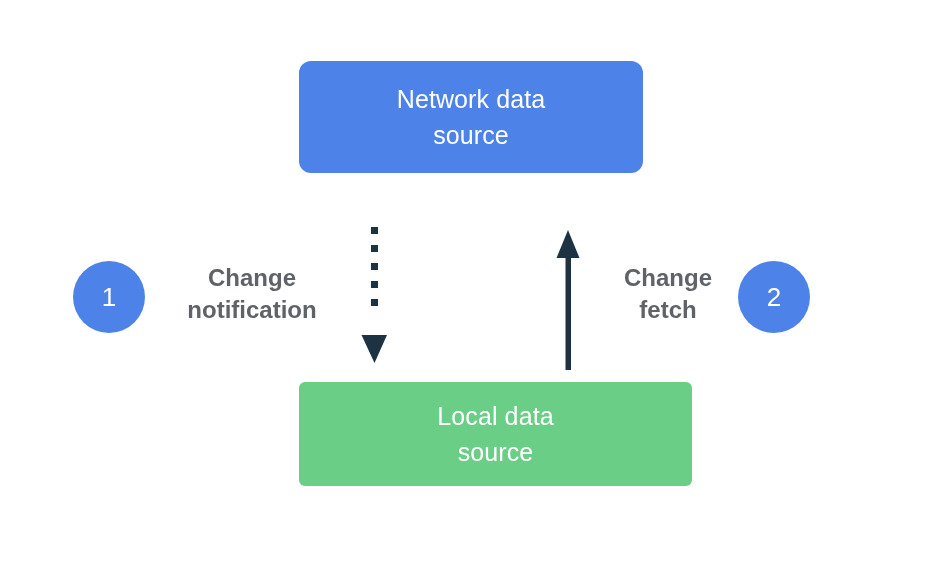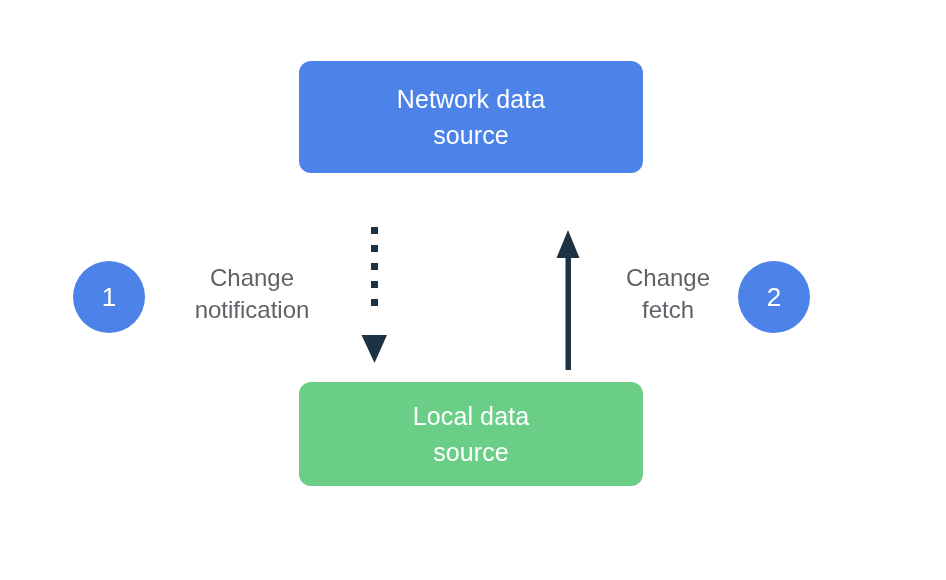--- a/index.html
+++ b/index.html
@@ -36,23 +36,24 @@
   #network-node {
     left: 299px;
     top: 61px;
     width: 344px;
     height: 112px;
     background: #4d83e8;
   }
   #local-node {
     left: 299px;
     top: 382px;
-    width: 344px;
+    width: 393px;
     height: 104px;
     background: #6bce86;
+    border-radius: 6px;
   }
   .step-circle {
     position: absolute;
     width: 72px;
     height: 72px;
     border-radius: 50%;
     background: #4d83e8;
     color: #ffffff;
     display: flex;
     align-items: center;
@@ -64,21 +65,21 @@
   }
   #step-circle-1 { left: 73px; top: 261px; }
   #step-circle-2 { left: 738px; top: 261px; }
   .edge-label {
     position: absolute;
     color: #5f6368;
     font-size: 24px;
     line-height: 32px;
     text-align: center;
     white-space: pre-line;
-    font-weight: 400;
+    font-weight: 700;
   }
   #label-change-notification {
     left: 157px;
     top: 262px;
     width: 190px;
   }
   #label-change-fetch {
     left: 593px;
     top: 262px;
     width: 150px;

